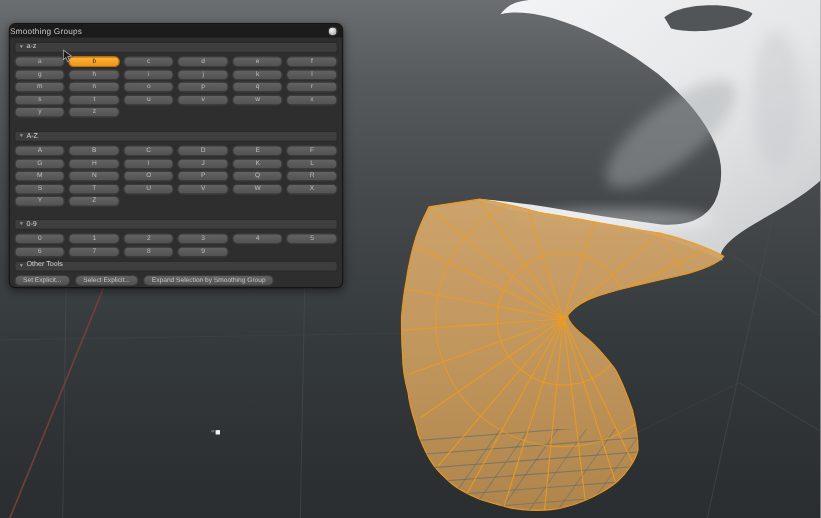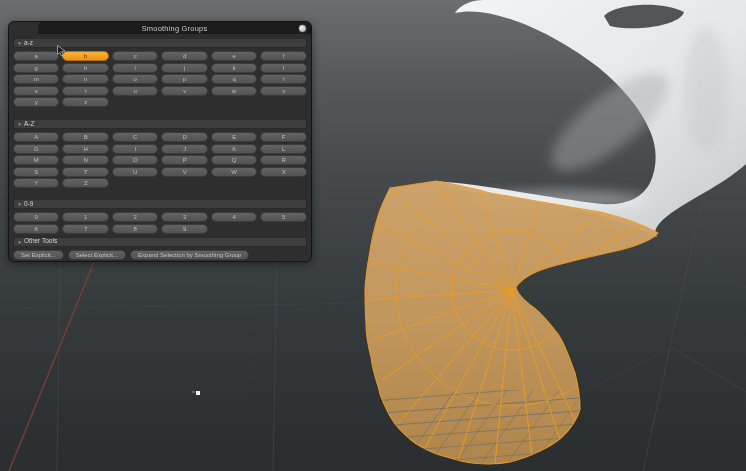--- a/index.html
+++ b/index.html
@@ -10,21 +10,21 @@
   }
   #viewport-svg{position:absolute;inset:0;z-index:0;}
   
   #panel{
     position:absolute;left:8px;top:21px;width:304px;height:241px;z-index:2;
     background:#2e2e2e;border:1px solid #141414;border-radius:6px;
     box-shadow:0 2px 8px rgba(0,0,0,.45);box-sizing:border-box;
   }
   #titlebar{
     height:12px;background:#1b1b1b;border-radius:5px 5px 0 0;
-    display:flex;align-items:center;justify-content:center;position:relative;margin-left:29px;
+    display:flex;align-items:center;justify-content:flex-start;position:relative;
   }
   #title{font-size:7.5px;color:#c8c8c8;letter-spacing:.2px;}
   #panel-menu{
     position:absolute;right:4px;top:2px;width:9px;height:9px;border-radius:50%;
     background:radial-gradient(circle at 35% 35%,#f2f2f2,#b9b9b9 70%,#888);
     border:1px solid #3a3a3a;box-sizing:border-box;cursor:pointer;
   }
   #sections{padding:2px 4px 0 4px;}
   .section-header{
     height:10px;background:#3e3e3e;border:1px solid #2a2a2a;border-radius:2px;

